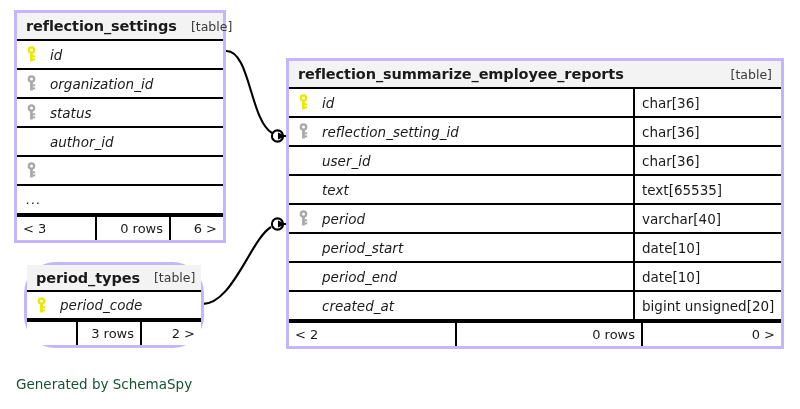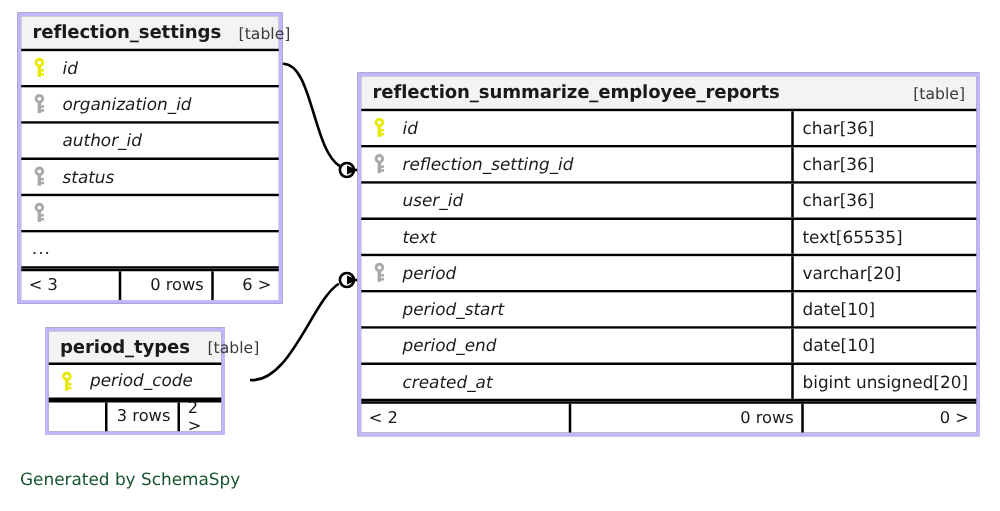--- a/index.html
+++ b/index.html
@@ -114,21 +114,21 @@
     font-size: 13px;
     padding: 0 6px;
     height: 100%;
   }
   .foot-left { justify-content: flex-start; }
   .foot-mid  { justify-content: flex-end; border-left: 2px solid #000000; }
   .foot-right{ justify-content: flex-end; border-left: 2px solid #000000; }
 
   
   #tbl-reflection-settings { left: 14px;  top: 10px;  width: 212px; }
-  #tbl-period-types        { left: 36px;  top: 262px; width: 144px; }
+  #tbl-period-types        { left: 24px;  top: 262px; width: 180px; border-radius: 32px; }
   #tbl-summarize-reports   { left: 286px; top: 58px;  width: 498px; }
 
   #tbl-reflection-settings .row-name { flex: 1 1 auto; }
   #tbl-period-types  .row { height: 28px; }
   #tbl-period-types  .entity-header { height: 27px; }
 
   
   #tbl-reflection-settings .foot-left  { width: 78px; }
   #tbl-reflection-settings .foot-mid   { width: 74px; }
   #tbl-reflection-settings .foot-right { flex: 1 1 auto; }
@@ -216,37 +216,37 @@
           <rect x="6.9" y="9.3" width="2.3" height="2" fill="#a8a8a8"></rect>
           <rect x="6.9" y="12.4" width="2.3" height="2" fill="#a8a8a8"></rect>
         </svg>
       </span>
       <span class="col-label">organization_id</span>
     </div>
   </div>
 
   <div class="row">
     <div class="row-name">
-      <span class="keyslot"></span>
-      <span class="col-label">author_id</span>
-    </div>
-  </div>
-
-  <div class="row">
-    <div class="row-name">
       <span class="keyslot">
         <svg class="key" width="11" height="17" viewBox="0 0 11 17">
           <circle cx="5.5" cy="4" r="3.8" fill="#a8a8a8"></circle>
           <circle cx="5.5" cy="4" r="1.5" fill="#ffffff"></circle>
           <rect x="4.1" y="6.5" width="2.8" height="9" fill="#a8a8a8"></rect>
           <rect x="6.9" y="9.3" width="2.3" height="2" fill="#a8a8a8"></rect>
           <rect x="6.9" y="12.4" width="2.3" height="2" fill="#a8a8a8"></rect>
         </svg>
       </span>
       <span class="col-label">status</span>
+    </div>
+  </div>
+
+  <div class="row">
+    <div class="row-name">
+      <span class="keyslot"></span>
+      <span class="col-label">author_id</span>
     </div>
   </div>
 
   <div class="row">
     <div class="row-name">
       <span class="keyslot">
         <svg class="key" width="11" height="17" viewBox="0 0 11 17">
           <circle cx="5.5" cy="4" r="3.8" fill="#a8a8a8"></circle>
           <circle cx="5.5" cy="4" r="1.5" fill="#ffffff"></circle>
           <rect x="4.1" y="6.5" width="2.8" height="9" fill="#a8a8a8"></rect>
@@ -358,21 +358,21 @@
         <svg class="key" width="11" height="17" viewBox="0 0 11 17">
           <circle cx="5.5" cy="4" r="3.8" fill="#a8a8a8"></circle>
           <circle cx="5.5" cy="4" r="1.5" fill="#ffffff"></circle>
           <rect x="4.1" y="6.5" width="2.8" height="9" fill="#a8a8a8"></rect>
           <rect x="6.9" y="9.3" width="2.3" height="2" fill="#a8a8a8"></rect>
           <rect x="6.9" y="12.4" width="2.3" height="2" fill="#a8a8a8"></rect>
         </svg>
       </span>
       <span class="col-label">period</span>
     </div>
-    <div class="row-type">varchar[20]</div>
+    <div class="row-type">varchar[40]</div>
   </div>
 
   <div class="row">
     <div class="row-name">
       <span class="keyslot"></span>
       <span class="col-label">period_start</span>
     </div>
     <div class="row-type">date[10]</div>
   </div>
 

